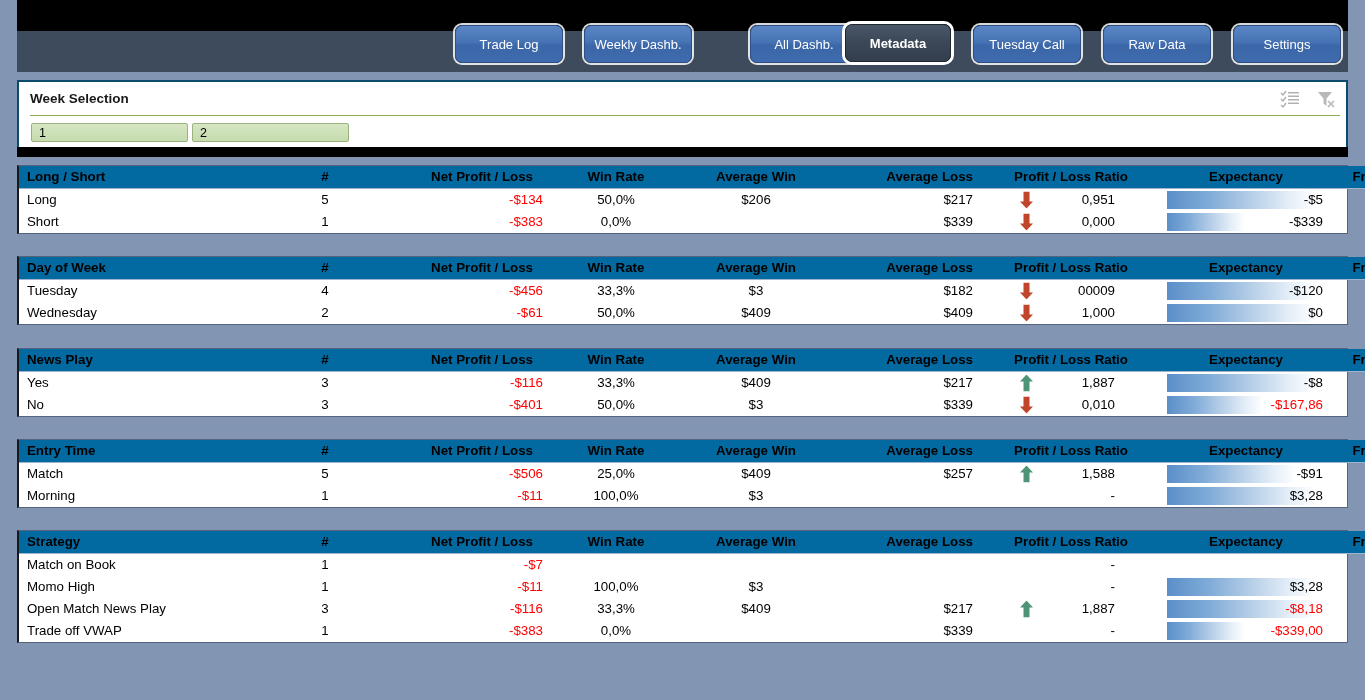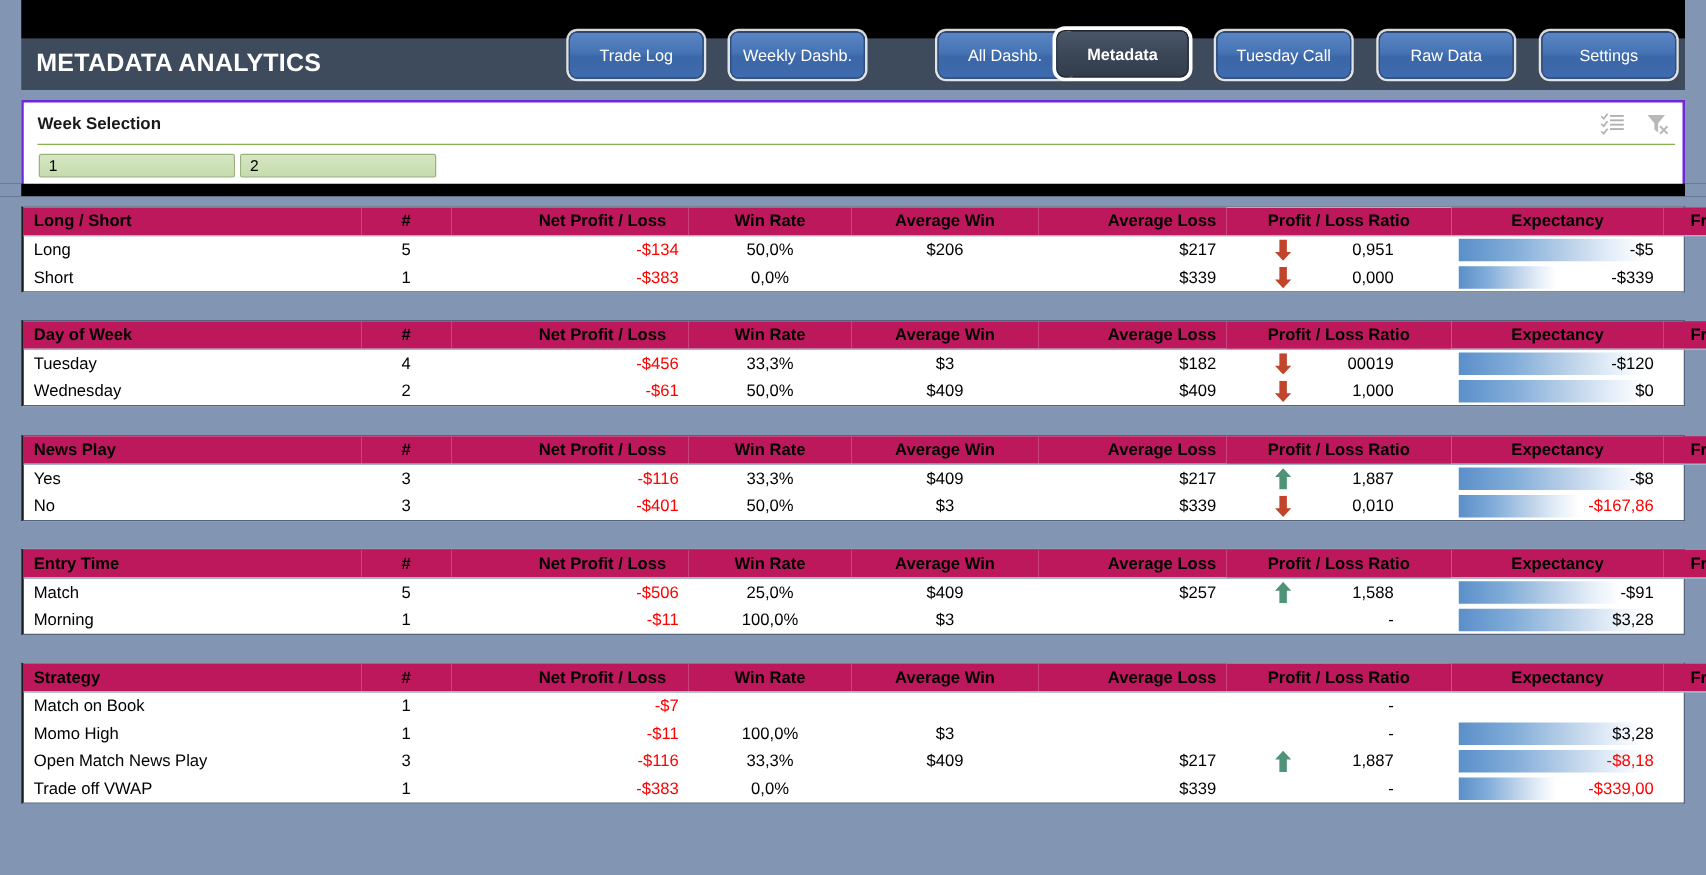--- a/index.html
+++ b/index.html
@@ -62,21 +62,21 @@
     border: 1px solid #20262f;
     box-shadow: 0 0 0 3px #ffffff, 0 1px 3px rgba(0,0,0,0.5);
     font-weight: bold;
   }
 
   
   .slicer {
     position: absolute; left: 17px; top: 80px;
     width: 1331px; height: 73px;
     background: #ffffff;
-    border: 2px solid #6d28d9;
+    border: 2px solid #0c4a6e;
   }
   .slicer-title {
     position: absolute; left: 11px; top: 9px;
     font-size: 13.5px; font-weight: bold; color: #1a1a1a;
   }
   .slicer-rule {
     position: absolute; left: 11px; top: 33px; width: 1310px; height: 1px;
     background: #87b04f;
   }
   .slicer-icons {
@@ -117,21 +117,21 @@
     border-left: 2px solid #1a1a1a;
   }
   table.grid {
     width: 100%;
     border-collapse: collapse;
     font-size: 13.3px;
     color: #000000;
     table-layout: fixed;
   }
   table.grid thead th {
-    background: #be185d;
+    background: #0369a1;
     font-weight: bold;
     height: 22px;
     padding: 0 8px;
     border-bottom: 1px solid #9fb3cc;
     white-space: nowrap;
     font-size: 13.3px;
   }
   table.grid tbody td {
     height: 22px;
     padding: 0 8px;
@@ -181,21 +181,20 @@
     font-size: 13.3px;
     z-index: 2;
   }
 </style>
 </head>
 <body>
 
 <div class="header-wrap">
   <div class="header-black"></div>
   <div class="header-slate"></div>
-  <div class="title-main">METADATA ANALYTICS</div>
   <div class="header-leftgap"></div>
   <div class="header-rightgap"></div>
   <div id="nav-container">
       <div class="navbtn" style="left: 455px; width: 108px; top: 25px;">
         <span>Trade Log</span>
       </div>
       <div class="navbtn" style="left: 584px; width: 108px; top: 25px;">
         <span>Weekly Dashb.</span>
       </div>
       <div class="navbtn" style="left: 714px; width: 108px; top: 25px; margin-left: 36px;">
@@ -326,21 +325,21 @@
         <tbody>
           <tr>
             <td class="c-name">Tuesday</td>
             <td class="c-num">4</td>
             <td class="c-npl neg">-$456</td>
             <td class="c-win">33,3%</td>
             <td class="c-awin">$3</td>
             <td class="c-aloss">$182</td>
             <td class="c-plr"><span class="arrow"><svg viewBox="0 0 15 17" width="15" height="17">
                   <path d="M7.5 17 L14 10 L10.5 10 L10.5 0 L4.5 0 L4.5 10 L1 10 Z" fill="#c0452a"></path>
-                </svg></span><span>00019</span></td>
+                </svg></span><span>00009</span></td>
             <td class="c-exp">
               <div class="barcell">
                 <div class="bar" style="width:148.8px"></div>
                 <span class="barlabel ">-$120</span>
               </div>
             </td>
             <td class="c-freq">67%</td>
           </tr>
           <tr>
             <td class="c-name">Wednesday</td>

